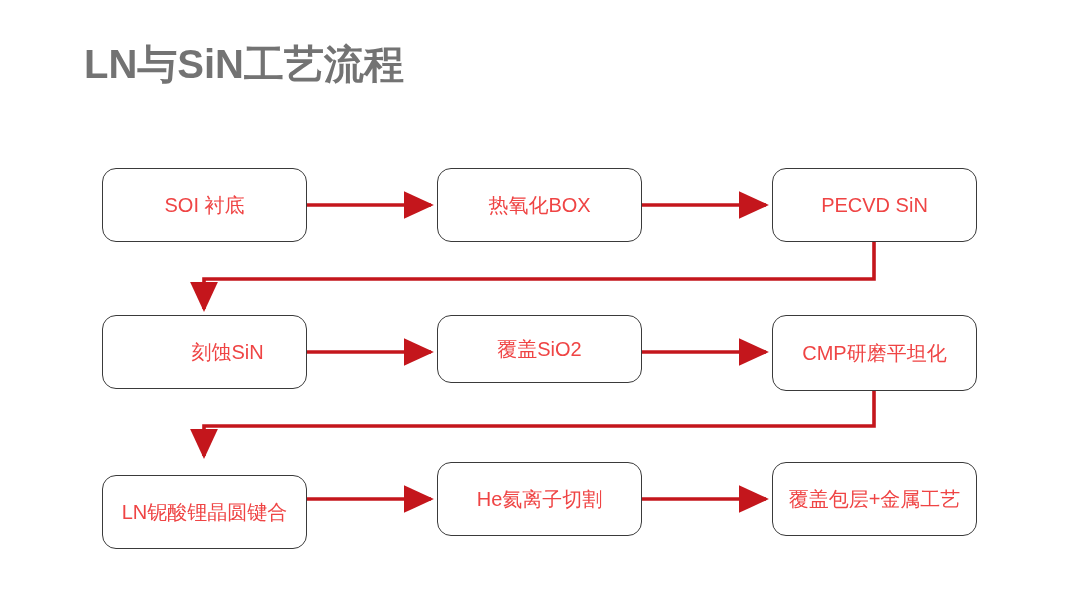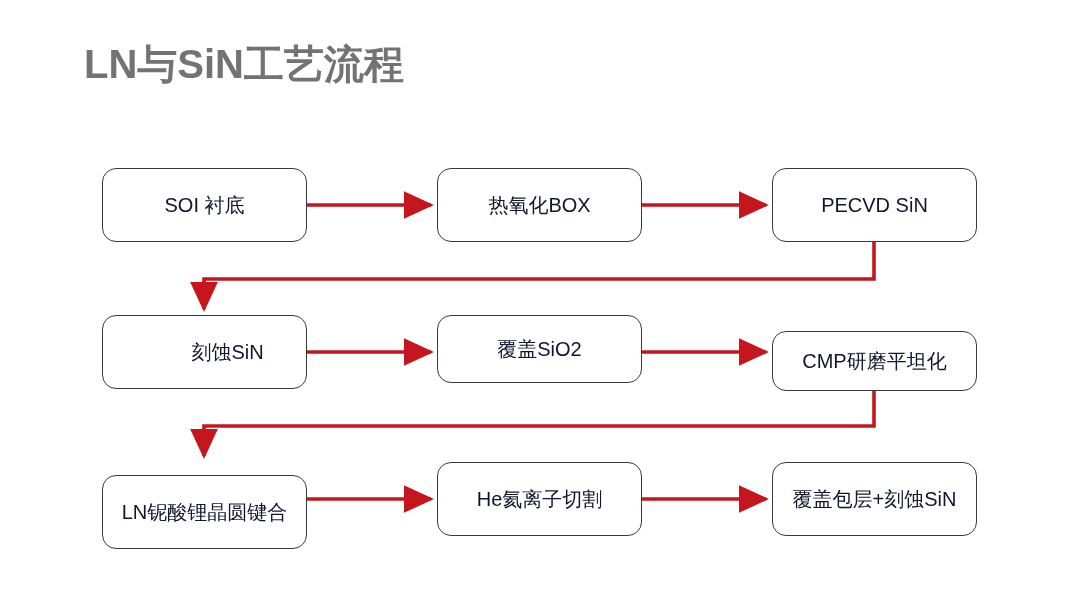--- a/index.html
+++ b/index.html
@@ -50,21 +50,21 @@
     border: 1.6px solid #3a3a3a;
     border-radius: 14px;
     display: flex;
     align-items: center;
     justify-content: center;
     z-index: 3;
   }
 
   .flow-node-label {
     font-size: 20px;
-    color: #0f172a;
+    color: #ef4444;
     font-weight: normal;
     line-height: 1.25;
     text-align: center;
     white-space: nowrap;
     padding: 0 6px;
   }
 
   #connector-svg {
     position: absolute;
     left: 0;
@@ -127,30 +127,30 @@
     </div>
 
     <div class="flow-node" style="left:102px; top:315px; width:205px; height:74px;padding-left:46px;">
       <span class="flow-node-label">刻蚀SiN</span>
     </div>
 
     <div class="flow-node" style="left:437px; top:315px; width:205px; height:68px;">
       <span class="flow-node-label">覆盖SiO2</span>
     </div>
 
-    <div class="flow-node" style="left:772px; top:315px; width:205px; height:60px;margin-top:16px;">
+    <div class="flow-node" style="left:772px; top:315px; width:205px; height:76px;">
       <span class="flow-node-label">CMP研磨平坦化</span>
     </div>
 
     <div class="flow-node" style="left:102px; top:462px; width:205px; height:74px;margin-top:13px;">
       <span class="flow-node-label">LN铌酸锂晶圆键合</span>
     </div>
 
     <div class="flow-node" style="left:437px; top:462px; width:205px; height:74px;">
       <span class="flow-node-label">He氦离子切割</span>
     </div>
 
     <div class="flow-node" style="left:772px; top:462px; width:205px; height:74px;">
-      <span class="flow-node-label">覆盖包层+刻蚀SiN</span>
+      <span class="flow-node-label">覆盖包层+金属工艺</span>
     </div>
 
   </div>
 </div>
 
 </body></html>

